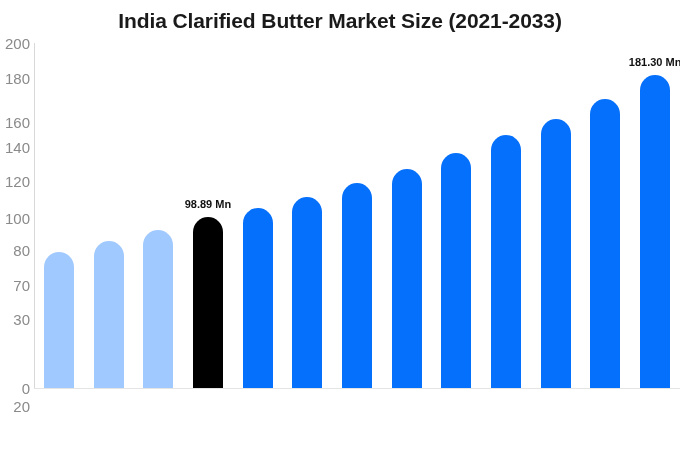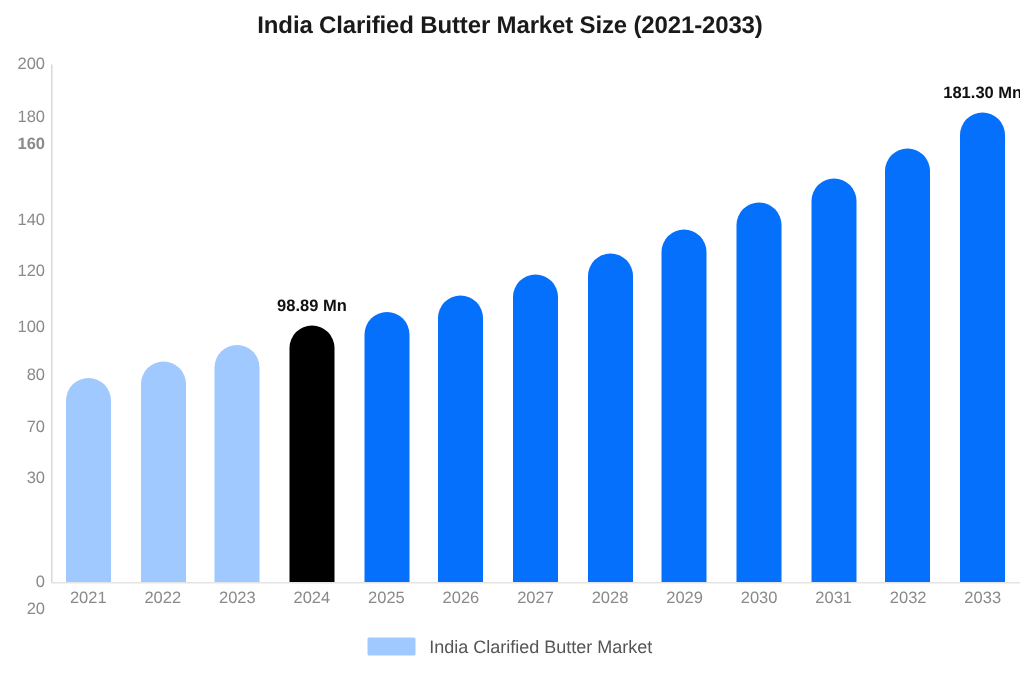--- a/index.html
+++ b/index.html
@@ -21,21 +21,21 @@
     background: #ffffff;
   }
 
   
   .chart-title {
     position: absolute;
     top: 9px;
     left: 0;
     width: 680px;
     text-align: center;
-    font-size: 16px;
+    font-size: 21px;
     font-weight: bold;
     color: #1a1a1a;
     letter-spacing: -0.1px;
     white-space: nowrap;
   }
   .y-axis-line {
     position: absolute;
     left: 34px;
     top: 43px;
     width: 1px;
@@ -50,21 +50,21 @@
     height: 1px;
     background: #e4e4e4;
   }
 
   
   .y-tick {
     position: absolute;
     right: 0;
     width: 28px;
     text-align: right;
-    font-size: 11px;
+    font-size: 15px;
     color: #8a8a8a;
     transform: translateY(-50%);
     white-space: nowrap;
   }
   .y-ticks-wrap {
     position: absolute;
     left: 0;
     top: 43px;
     width: 30px;
     height: 345px;
@@ -153,21 +153,21 @@
 
   <div class="y-ticks-wrap" id="y-ticks">
       <div class="y-tick" style="top: 345px;">0</div>
       <div class="y-tick" style="top: 326px; margin-top: 37px;">20</div>
       <div class="y-tick" style="top: 276px;">30</div>
       <div class="y-tick" style="top: 241.5px;">70</div>
       <div class="y-tick" style="top: 207px;">80</div>
       <div class="y-tick" style="top: 175px;">100</div>
       <div class="y-tick" style="top: 138px;">120</div>
       <div class="y-tick" style="top: 103.5px;">140</div>
-      <div class="y-tick" style="top: 53px; font-weight: bold;">160</div>
+      <div class="y-tick" style="top: 79px;">160</div>
       <div class="y-tick" style="top: 34.5px;">180</div>
       <div class="y-tick" style="top: 0px;">200</div>
     </div>
 
   <div class="bars-layer" id="bars-layer">
       <div class="bar-slot" style="left: 0px; width: 49.6923px;">
         <div class="bar" title="2021: 79" style="height: 136.275px; background: rgb(159, 201, 255);"></div>
       </div>
       <div class="bar-slot" style="left: 49.6923px; width: 49.6923px;">
         <div class="bar" title="2022: 85.5" style="height: 147.487px; background: rgb(159, 201, 255);"></div>
@@ -202,34 +202,15 @@
       <div class="bar-slot" style="left: 546.615px; width: 49.6923px;">
         <div class="bar" title="2032: 167.5" style="height: 288.938px; background: rgb(5, 112, 251);"></div>
       </div>
       <div class="bar-slot" style="left: 596.308px; width: 49.6923px;">
         <div class="bar" title="2033: 181.3" style="height: 312.743px; background: rgb(5, 112, 251);"></div>
       </div>
       <div class="bar-value-label" style="left: 173.923px; top: 155.415px;">98.89 Mn</div>
       <div class="bar-value-label" style="left: 621.154px; top: 13.2575px;">181.30 Mn</div>
     </div>
 
-  <div class="x-ticks-wrap" id="x-ticks">
-      <div class="x-tick" style="left: 24.8462px;">2021</div>
-      <div class="x-tick" style="left: 74.5385px;">2022</div>
-      <div class="x-tick" style="left: 124.231px;">2023</div>
-      <div class="x-tick" style="left: 173.923px;">2024</div>
-      <div class="x-tick" style="left: 223.615px;">2025</div>
-      <div class="x-tick" style="left: 273.308px;">2026</div>
-      <div class="x-tick" style="left: 323px;">2027</div>
-      <div class="x-tick" style="left: 372.692px;">2028</div>
-      <div class="x-tick" style="left: 422.385px;">2029</div>
-      <div class="x-tick" style="left: 472.077px;">2030</div>
-      <div class="x-tick" style="left: 521.769px;">2031</div>
-      <div class="x-tick" style="left: 571.462px;">2032</div>
-      <div class="x-tick" style="left: 621.154px;">2033</div>
-    </div>
-
-  <div class="legend" id="legend">
-      <span class="legend-swatch" style="background: rgb(159, 201, 255);"></span>
-      <span class="legend-label">India Clarified Butter Market</span>
-    </div>
+
 
 </div>
 
 </body></html>

